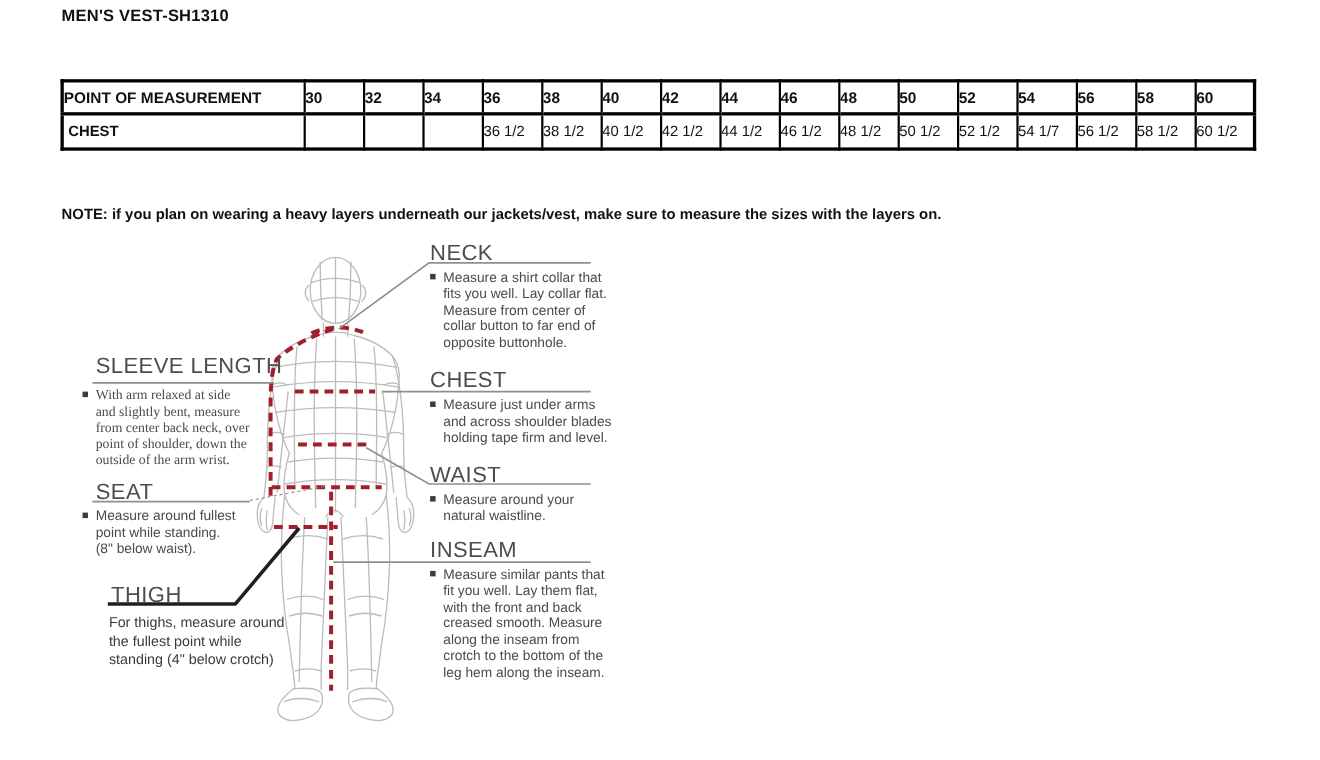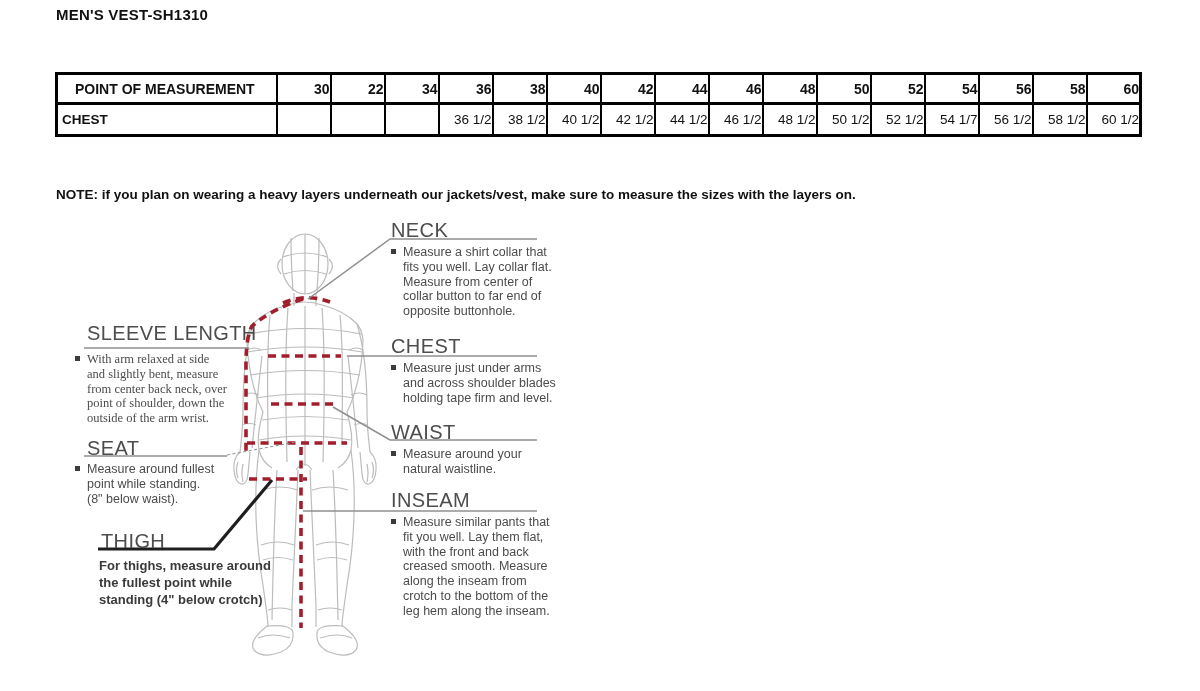--- a/index.html
+++ b/index.html
@@ -6,26 +6,26 @@
   body{
     width:1200px;height:691px;position:relative;background:#ffffff;
     font-family:"Liberation Sans",sans-serif;overflow:hidden;color:#111;
   }
   .abs{position:absolute;}
   .page-title{left:56px;top:6px;font-size:15px;font-weight:bold;letter-spacing:0.2px;}
   .note{left:56px;top:187px;font-size:13.5px;font-weight:bold;}
 
   table.size-table{left:55px;top:72px;border-collapse:collapse;table-layout:fixed;background:#fff;border:3px solid #000;}
   table.size-table th,table.size-table td{
-    border:2px solid #000;text-align:right;vertical-align:middle;
+    border:2px solid #000;text-align:left;vertical-align:middle;
     font-size:13.5px;padding:0;height:27px;line-height:1;overflow:hidden;white-space:nowrap;
   }
   table.size-table thead th{font-weight:bold;font-size:14px;border-bottom:3px solid #000;}
   table.size-table td{height:29px;font-weight:normal;}
-  table.size-table .poml{text-align:left;padding-left:17px;font-weight:bold;}
+  table.size-table .poml{text-align:left;padding-left:0;font-weight:bold;}
   table.size-table td.rowlabel{text-align:left;padding-left:4px;font-weight:bold;font-size:13.5px;}
 
   svg.diagram{left:0;top:0;width:1200px;height:691px;pointer-events:none;}
 
   .co-hd{position:absolute;font-size:20px;color:#4d4d4d;letter-spacing:0.4px;white-space:nowrap;}
   .co-desc{position:absolute;display:flex;gap:7px;font-size:12.5px;color:#4b4b4b;line-height:1.18;}
   .co-desc .txt{white-space:pre-line;}
   .bullet{width:5px;height:5px;background:#3c3c3c;margin-top:4px;flex:none;}
   .thigh-desc{font-size:13px;color:#3a3a3a;line-height:1.3;}
 </style>
@@ -36,21 +36,21 @@
 
 <table class="abs size-table">
   <colgroup>
     <col style="width:220px;">
     <col span="16" style="width:54px;">
   </colgroup>
   <thead id="size-thead">
       <tr>
         <th class="poml">POINT OF MEASUREMENT</th>
         <th>30</th>
-        <th>22</th>
+        <th>32</th>
         <th>34</th>
         <th>36</th>
         <th>38</th>
         <th>40</th>
         <th>42</th>
         <th>44</th>
         <th>46</th>
         <th>48</th>
         <th>50</th>
         <th>52</th>
@@ -227,17 +227,17 @@
   <span class="txt">Measure similar pants that
 fit you well. Lay them flat,
 with the front and back
 creased smooth. Measure
 along the inseam from
 crotch to the bottom of the
 leg hem along the inseam.</span>
 </div>
 
 <div class="co-hd" style="left:101px;top:530px;">THIGH</div>
-<div class="co-desc thigh-desc" style="left:99px;top:558px;font-weight:bold;">
+<div class="co-desc thigh-desc" style="left:99px;top:558px;">
   <span class="txt">For thighs, measure around
 the fullest point while
 standing (4" below crotch)</span>
 </div>
 
 </body></html>

